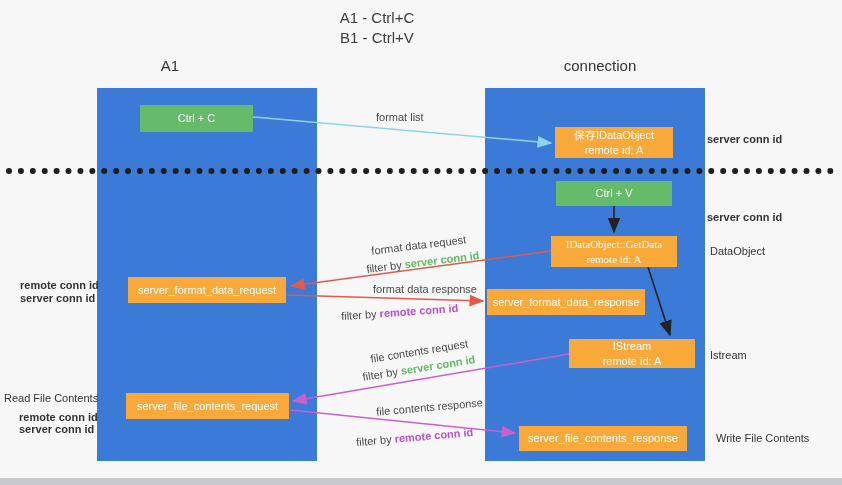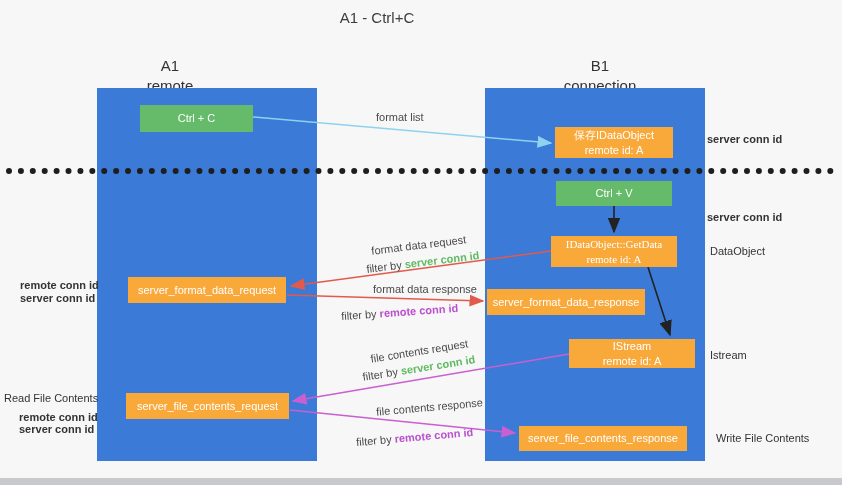--- a/index.html
+++ b/index.html
@@ -20,28 +20,27 @@
   svg.arrows{position:absolute;left:0;top:0;pointer-events:none;}
   .bottom-strip{position:absolute;left:0;bottom:0;width:100%;height:7px;background:#c7c9cc;}
 </style>
 </head>
 <body>
 
 <div class="canvas">
 
   <div class="title">
     <div>A1 - Ctrl+C</div>
+    <div>B1 - Ctrl+V</div>
   </div>
 
   <div class="lane-header" style="left:110px;top:56px;width:120px;">
     <div>A1</div>
-    <div>remote</div>
   </div>
   <div class="lane-header" style="left:540px;top:56px;width:120px;">
-    <div>B1</div>
     <div>connection</div>
   </div>
 
   <div class="lane" style="left:97px;top:88px;width:220px;height:373px;"></div>
   <div class="lane" style="left:485px;top:88px;width:220px;height:373px;"></div>
 
   <div class="dots"></div>
 
   <svg class="arrows" width="842" height="485" viewBox="0 0 842 485">
     <defs>

